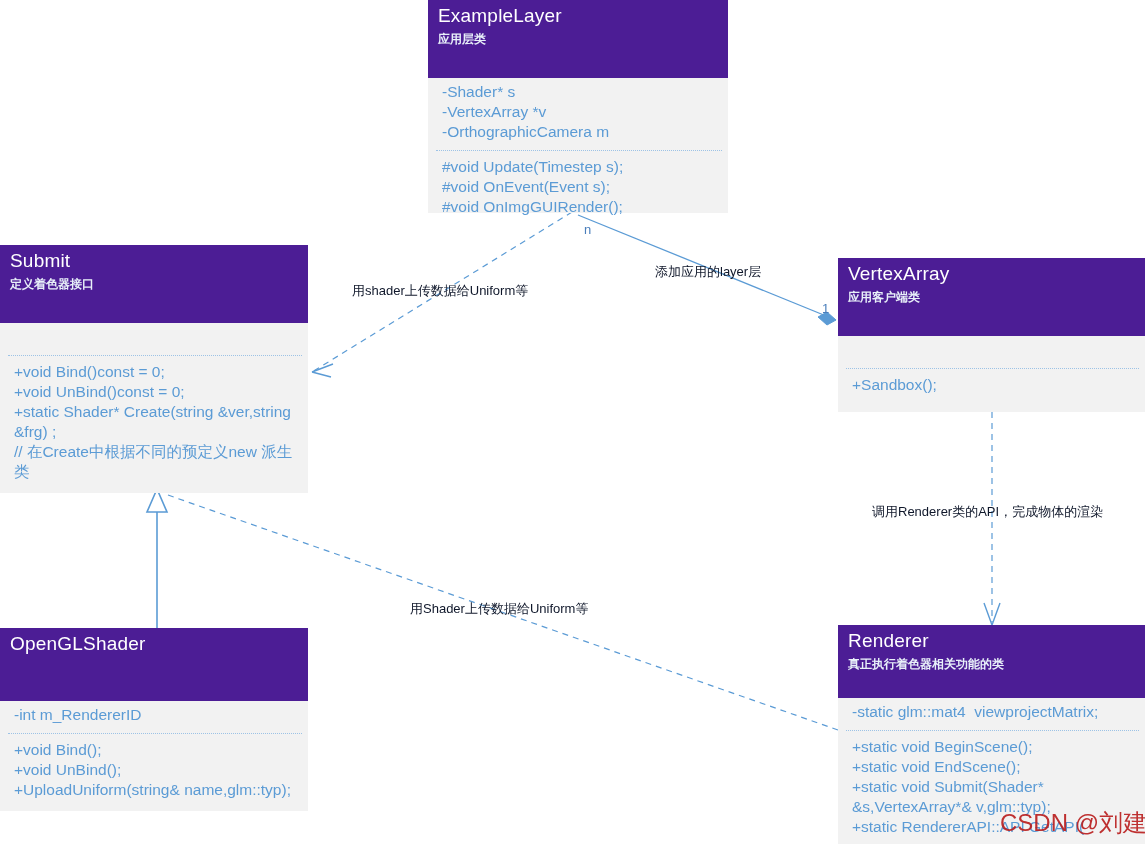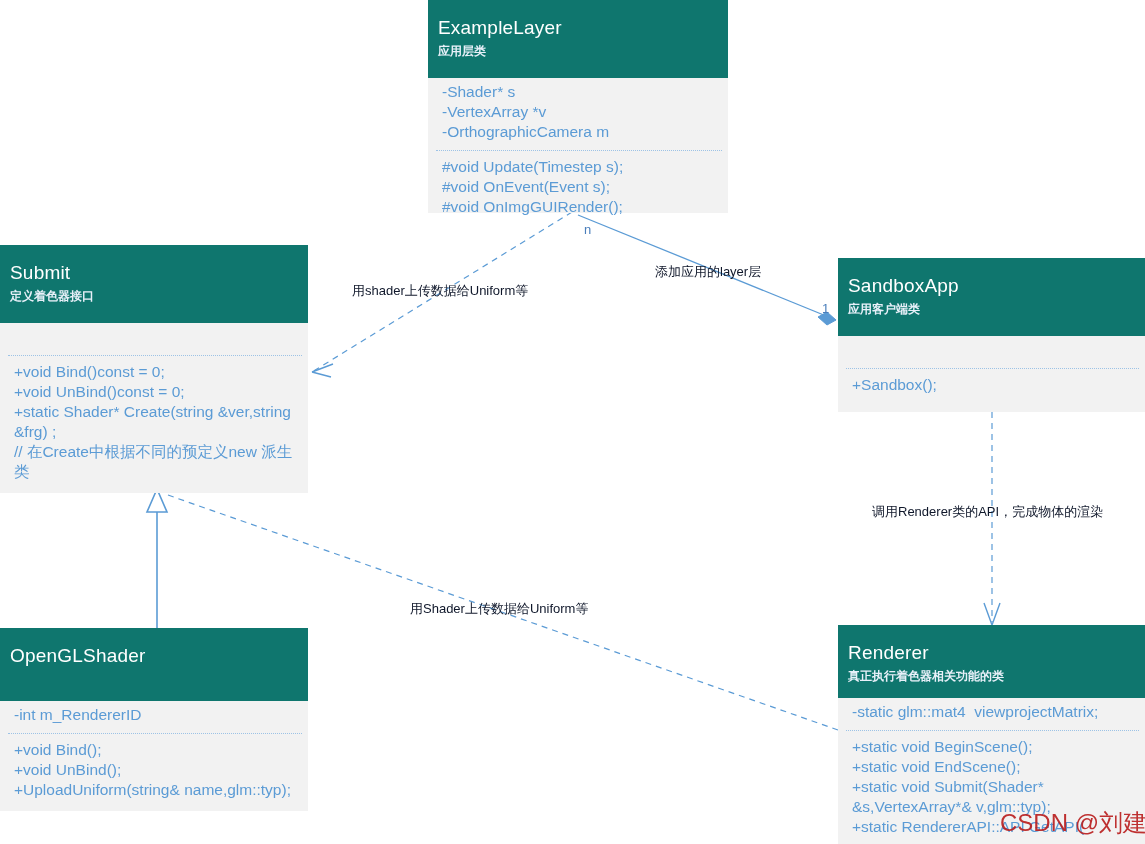--- a/index.html
+++ b/index.html
@@ -24,23 +24,23 @@
     width: 1145px;
     height: 844px;
     pointer-events: none;
   }
   .umlbox {
     position: absolute;
     background: #F2F2F2;
     box-sizing: border-box;
   }
   .uml-header {
-    background: #0f766e;
+    background: #4c1d95;
     color: #ffffff;
-    padding: 16px 10px 10px 10px;
+    padding: 4px 10px 10px 10px;
     box-sizing: border-box;
   }
   .uml-title {
     font-size: 19px;
     line-height: 23px;
     color: #ffffff;
     letter-spacing: 0.2px;
   }
   .uml-subtitle {
     font-size: 12px;
@@ -148,21 +148,21 @@
     <div class="uml-section">
       <div class="uml-line">+void Bind()const = 0;</div>
       <div class="uml-line">+void UnBind()const = 0;</div>
       <div class="uml-line">+static Shader* Create(string &amp;ver,string &amp;frg) ;</div>
       <div class="uml-line">// 在Create中根据不同的预定义new 派生类</div>
     </div>
   </div>
 
   <div class="umlbox" style="left:838px; top:258px; width:307px; height:154px;">
     <div class="uml-header" style="height:78px;">
-      <div class="uml-title">SandboxApp</div>
+      <div class="uml-title">VertexArray</div>
       <div class="uml-subtitle">应用客户端类</div>
     </div>
     <div class="uml-section attrs" style="height:32px;"></div>
     <div class="uml-sep"></div>
     <div class="uml-section">
       <div class="uml-line">+Sandbox();</div>
     </div>
   </div>
 
   <div class="umlbox" style="left:0px; top:628px; width:308px; height:183px;">

